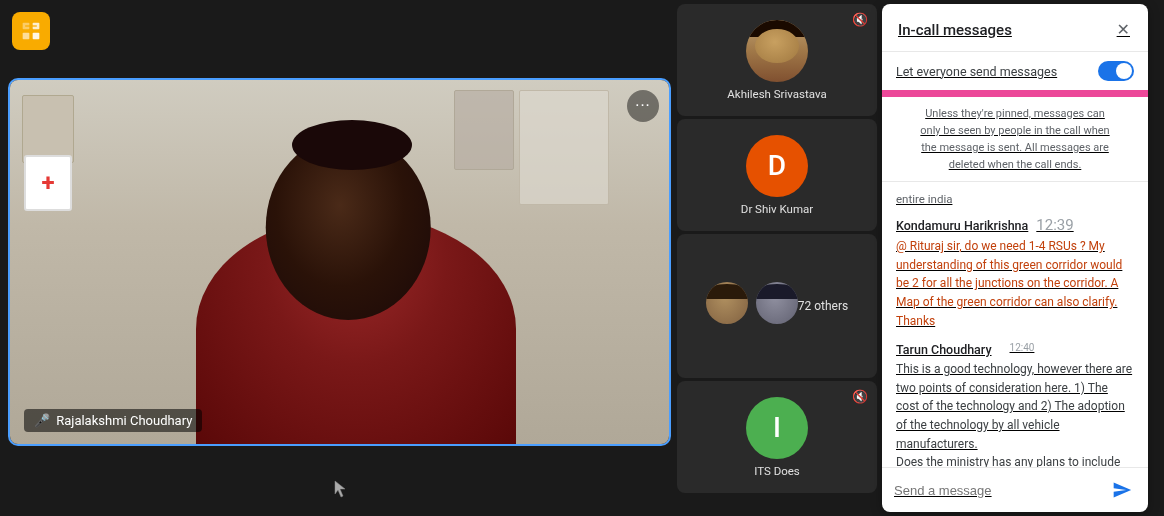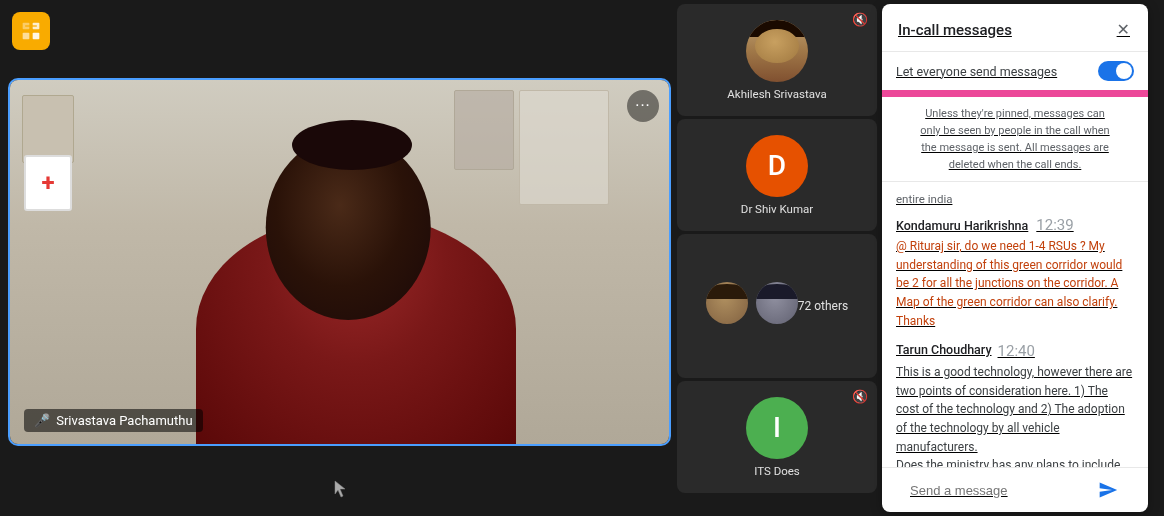--- a/index.html
+++ b/index.html
@@ -39,21 +39,21 @@
     <div style="position:absolute;top:10px;right:155px;width:60px;height:80px;background:rgba(180,170,160,0.6);border:1px solid #b0a898;border-radius:2px;"></div>
 
     <div style="position:absolute;bottom:0;left:50%;transform:translateX(-45%);width:320px;height:230px;background:radial-gradient(ellipse at 50% 20%,#9a2828 0%,#7a1818 40%,#5a0808 100%);border-radius:55% 55% 0 0;"></div>
 
     <div style="position:absolute;top:55px;left:50%;transform:translateX(-45%);width:165px;height:185px;background:radial-gradient(ellipse at 45% 38%,#4a2a18 0%,#2a1208 50%,#1a0808 100%);border-radius:50%;"></div>
 
     <div style="position:absolute;top:40px;left:50%;transform:translateX(-40%);width:120px;height:50px;background:#1a0808;border-radius:50%;"></div>
 
     <div style="position:absolute;bottom:12px;left:14px;background:rgba(0,0,0,0.55);color:#fff;font-size:13px;padding:4px 10px;border-radius:4px;display:flex;align-items:center;gap:6px;">
       <span style="font-size:13px;">🎤</span>
-      <span>Srivastava Pachamuthu</span>
+      <span>Rajalakshmi Choudhary</span>
     </div>
 
     <div style="position:absolute;top:10px;right:10px;background:rgba(0,0,0,0.45);border-radius:50%;width:32px;height:32px;display:flex;align-items:center;justify-content:center;cursor:pointer;">
       <span style="color:white;font-size:16px;letter-spacing:1px;line-height:1;">···</span>
     </div>
   </div>
 
   <div style="position:absolute;bottom:22px;left:334px;width:8px;height:14px;">
     <svg width="12" height="18" viewBox="0 0 12 18">
       <path d="M1 1 L1 14 L4 10 L7 17 L9 16 L6 9 L11 9 Z" fill="#aaa" stroke="#888" stroke-width="0.5"></path>
@@ -124,28 +124,28 @@
         <div style="display:flex;align-items:baseline;gap:8px;margin-bottom:3px;">
           <span style="font-size:12.5px;font-weight:500;color:#202124;">Kondamuru Harikrishna</span>
           <span style="font-size:15px;color:#9aa0a6;">12:39</span>
         </div>
         <div style="font-size:12px;color:#c2410c;line-height:1.55;">@ Rituraj sir, do we need 1-4 RSUs ? My understanding of this green corridor would be 2 for all the junctions on the corridor. A Map of the green corridor can also clarify. Thanks</div>
       </div>
 
       <div style="margin-bottom:12px;">
         <div style="display:flex;align-items:flex-start;gap:6px;margin-bottom:3px;">
           <span style="font-size:12.5px;font-weight:500;color:#202124;">Tarun Choudhary</span>
-          <span style="font-size:15px;color:#9aa0a6;">12:40</span>
+          <span style="font-size:10px;color:#9aa0a6;margin-left:12px;">12:40</span>
         </div>
         <div style="font-size:12px;color:#3c4043;line-height:1.55;">This is a good technology, however there are two points of consideration here. 1) The cost of the technology and 2) The adoption of the technology by all vehicle manufacturers.<br>Does the ministry has any plans to include this technology as part of CMVR?</div>
       </div>
 
     </div>
 
-    <div style="display:flex;align-items:center;padding:8px 28px;border-top:1px solid #e8e8e8;gap:8px;">
+    <div style="display:flex;align-items:center;padding:8px 12px;border-top:1px solid #e8e8e8;gap:8px;">
       <input type="text" style="flex: 1 1 0%; border: none; outline: none; font-size: 13px; color: rgb(60, 64, 67); background: none;" placeholder="Send a message">
       <button style="background:none;border:none;cursor:pointer;color:#1a73e8;font-size:18px;padding:4px;display:flex;align-items:center;">
         <svg width="20" height="20" viewBox="0 0 24 24" fill="#1a73e8">
           <path d="M2.01 21L23 12 2.01 3 2 10l15 2-15 2z"></path>
         </svg>
       </button>
     </div>
 
   </div>
 

